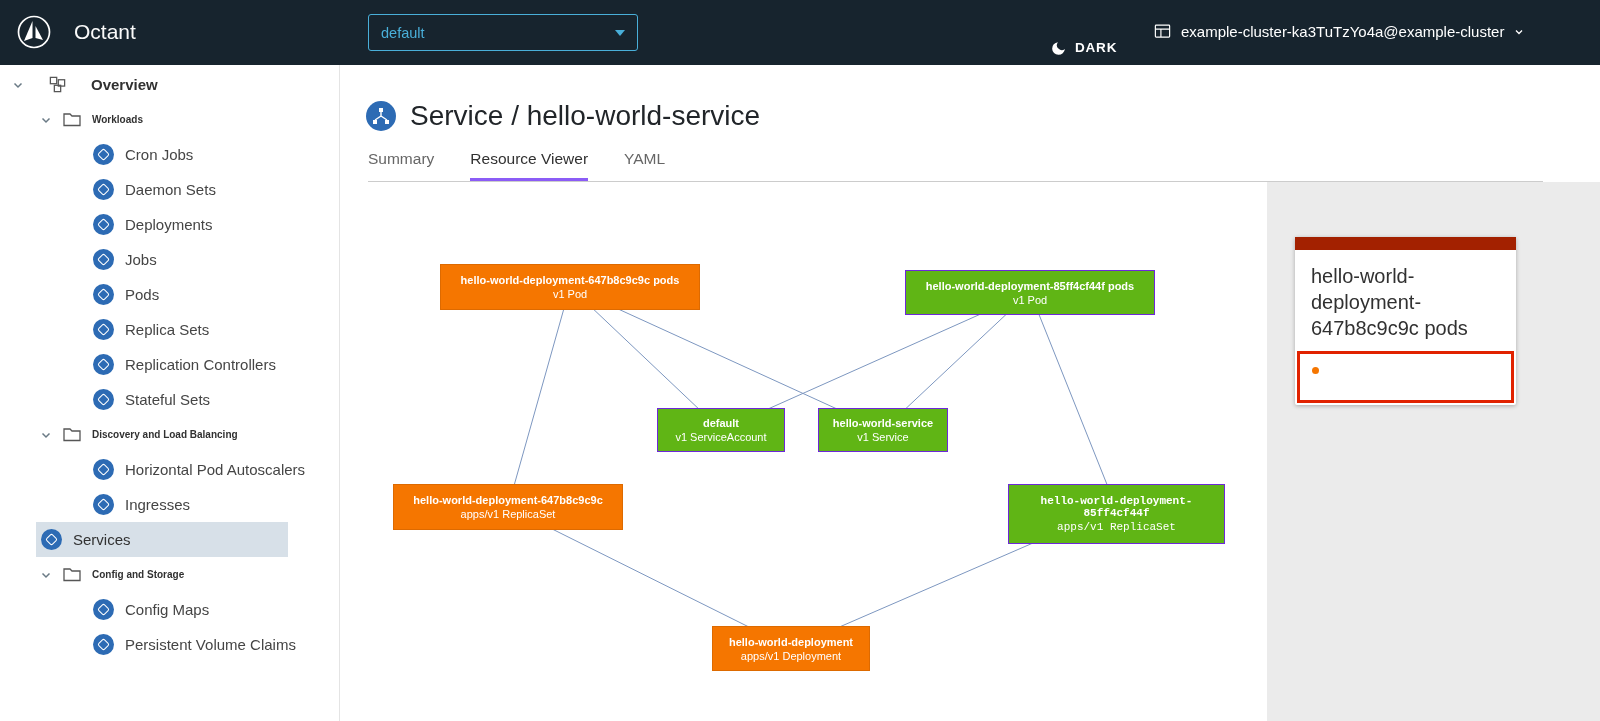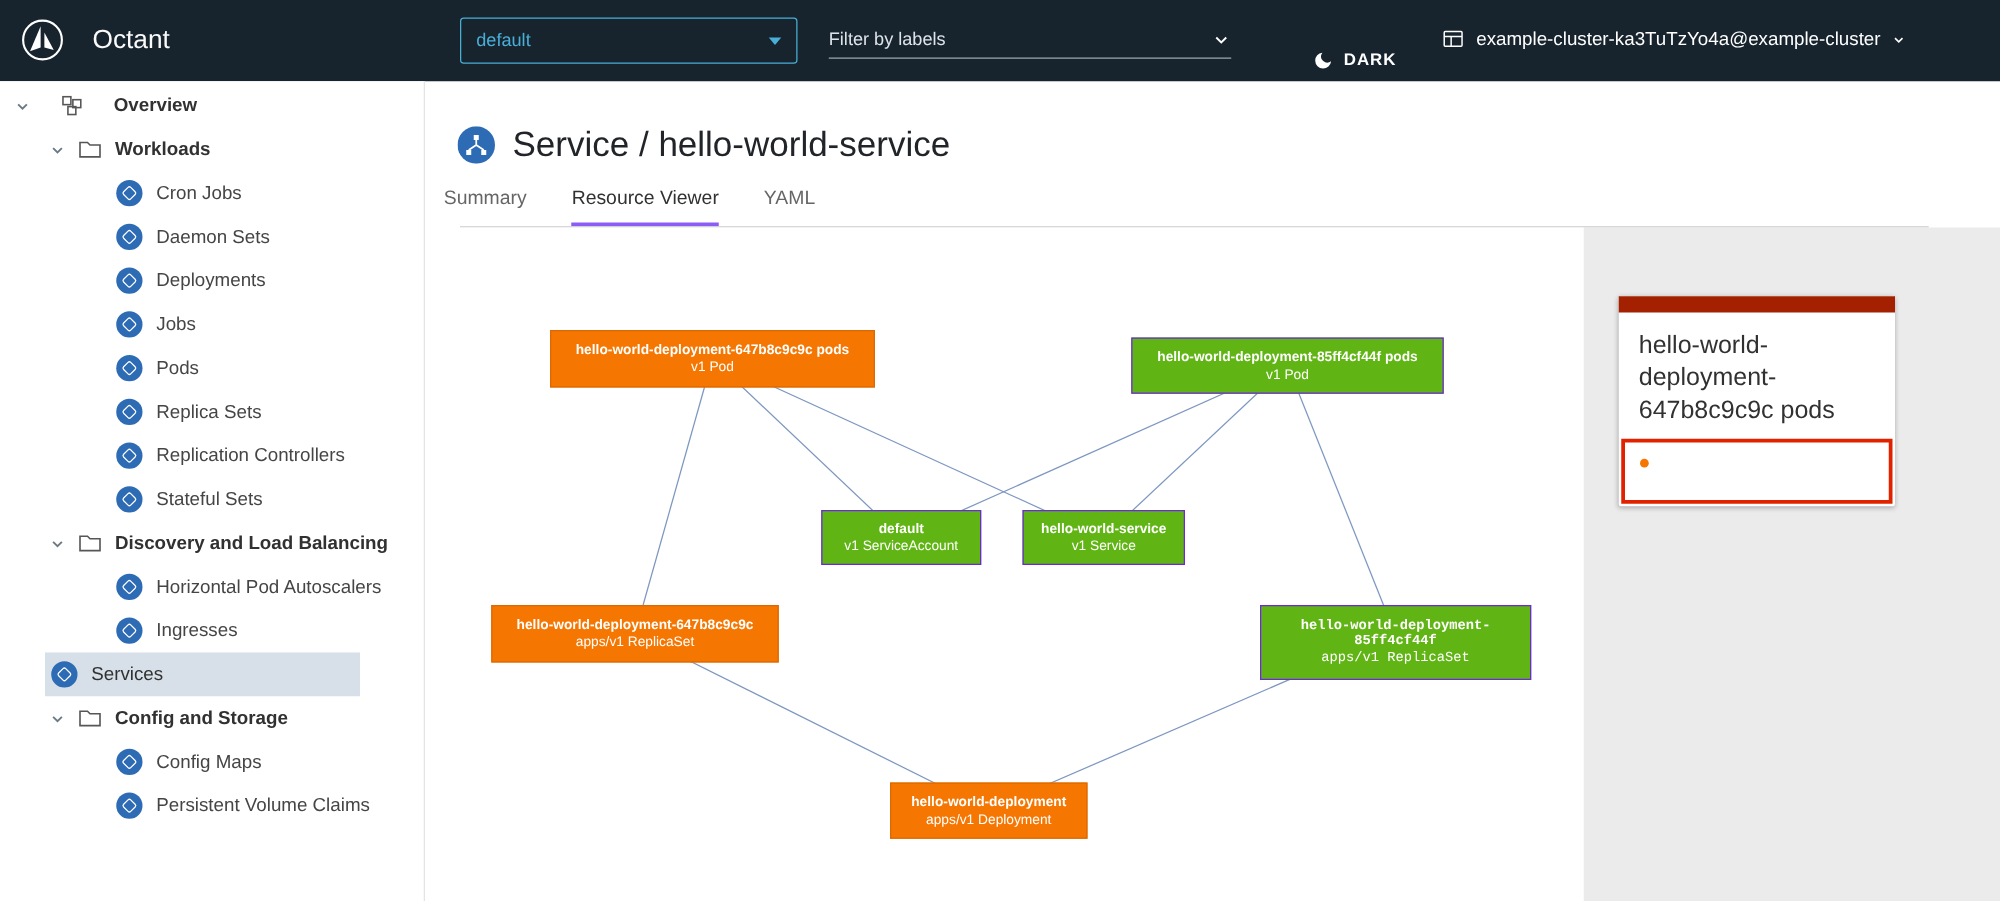--- a/index.html
+++ b/index.html
@@ -26,33 +26,33 @@
     gap:9px; color:#fff; font-size:15px; cursor:pointer; }
 
   
   .sidebar { position:absolute; left:0; top:65px; width:340px; height:656px; background:#fff;
     border-right:1px solid #e4e4e4; padding-top:2px; }
   .nav-row { height:35px; display:flex; align-items:center; cursor:pointer; }
   .nav-row .chev { width:12px; display:flex; flex:none; }
   .nav-overview { padding-left:12px; gap:24px; }
   .nav-overview .label { font-size:15px; font-weight:700; color:#313131; }
   .nav-group { padding-left:40px; gap:11px; }
-  .nav-group .label { font-size:15px; font-weight:700; color:#313131; }
+  .nav-group .label { font-size:10px; font-weight:700; color:#313131; }
   .nav-leaf { padding-left:93px; gap:11px; }
   .nav-leaf .label { font-size:15px; color:#454545; }
   .nav-leaf.selected { margin-left:36px; padding-left:5px; width:252px; background:#d7e0e8; }
   .nav-leaf.selected .label { color:#313131; }
   .res-icon { width:21px; height:21px; border-radius:50%; background:#2d6bb4; position:relative; flex:none; }
   .res-icon::after { content:''; position:absolute; left:6px; top:6px; width:7px; height:7px;
     border:1.5px solid #fff; border-radius:2px; transform:rotate(45deg); }
 
   
   .page-title-row { position:absolute; left:366px; top:100px; display:flex; align-items:center; gap:14px; }
   .page-title-row h1 { font-size:28px; font-weight:400; color:#212529; }
-  .tabs { position:absolute; left:355px; top:149px; display:flex; gap:36px; }
+  .tabs { position:absolute; left:368px; top:149px; display:flex; gap:36px; }
   .tab { font-size:15.5px; line-height:20px; color:#666; padding-bottom:9px; cursor:pointer; }
   .tab.active { color:#313131; border-bottom:3px solid #8b5cf6; }
   .rule { position:absolute; left:368px; top:181px; width:1175px; height:1px; background:#ccc; }
 
   
   .graph { position:absolute; left:340px; top:182px; width:927px; height:539px; background:#fff; }
   .edges { position:absolute; left:0; top:0; }
   .gnode { position:absolute; display:flex; flex-direction:column; justify-content:center;
     text-align:center; color:#fff; padding:4px 6px; gap:2px; cursor:pointer; }
   .gnode.orange { background:#f57600; border:1px solid #dd6a00; }
@@ -84,28 +84,20 @@
       <path d="M19.5 12 L19.5 24 L27 26 Z" fill="#fff"></path>
     </svg>
   </span>
   <span class="app-title">Octant</span>
 
   <div class="ns-select">
     <span>default</span>
     <span class="ns-caret"></span>
   </div>
 
-  <div class="filter-wrap">
-    <input type="text" placeholder="Filter by labels" style="">
-    <span>
-      <svg width="16" height="16" viewBox="0 0 16 16">
-          <path d="M4 6 l4 4 4-4" stroke="#fff" stroke-width="1.5" fill="none"></path>
-        </svg>
-    </span>
-  </div>
 
   <div class="theme-toggle">
     <span>
       <svg width="17" height="17" viewBox="0 0 24 24">
           <path d="M21 12.8A9 9 0 1 1 11.2 3a7 7 0 0 0 9.8 9.8z" fill="#fff"></path>
         </svg>
     </span>
     <span>DARK</span>
   </div>
 

